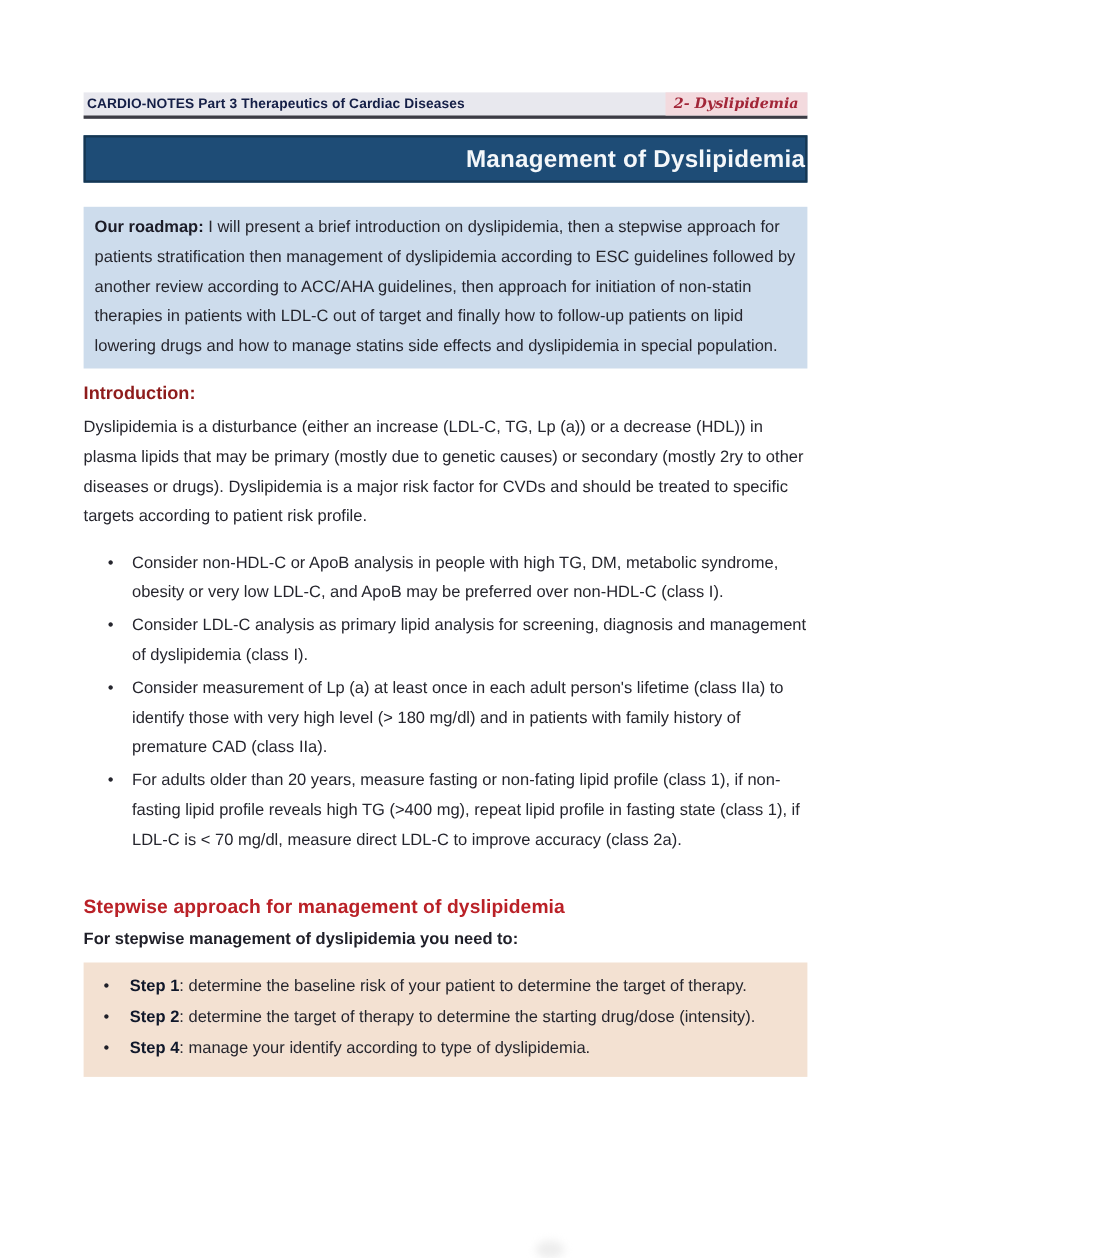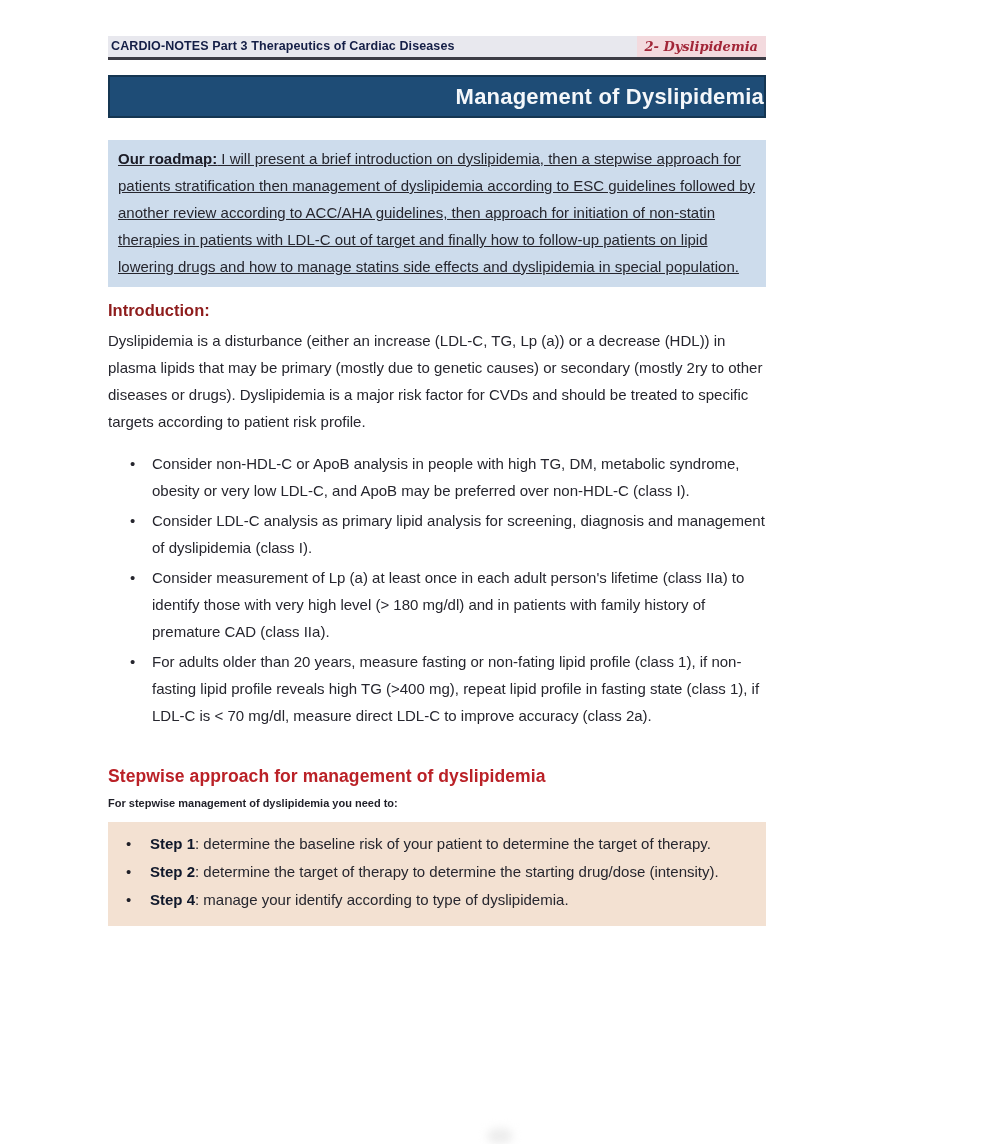--- a/index.html
+++ b/index.html
@@ -1,20 +1,20 @@
 <!DOCTYPE html>
 <html><head>
 <meta charset="utf-8">
 <style>
   html,body{margin:0;padding:0;}
   body{
     width:1000px;height:1144px;overflow:hidden;background:#ffffff;
     font-family:"Liberation Sans", sans-serif;color:#26262e;position:relative;
   }
-  .doc{position:relative;margin-left:108px;width:658px;padding-top:36px;}
+  .doc{position:relative;margin-left:76px;width:658px;padding-top:84px;}
 
   
   .header-row{
     display:flex;justify-content:space-between;align-items:stretch;
     background:#e8e8ee;border-bottom:3px solid #3c3c45;height:21px;
   }
   .header-left{
     font-size:12.5px;font-weight:bold;color:#141e46;line-height:21px;padding-left:3px;
     letter-spacing:0.1px;
   }
@@ -26,21 +26,21 @@
   
   .banner{
     margin-top:15px;background:#1e4c76;border:2px solid #153652;
     height:39px;line-height:39px;text-align:right;color:#f4f7fa;
     font-size:22px;font-weight:bold;letter-spacing:0.2px;
   }
 
   
   .roadmap{
     margin-top:22px;background:#cddcec;padding:5px 10px 7px 10px;
-    font-size:15px;line-height:27px;text-decoration:underline;
+    font-size:15px;line-height:27px;
   }
   .roadmap .lead{font-weight:bold;color:#1b1b26;}
 
   
   .intro-heading{
     margin-top:14px;color:#8e1c1c;font-weight:bold;font-size:16.5px;
   }
   .intro-para{margin-top:7px;font-size:15px;line-height:27px;}
 
   ul.bullet-list{
@@ -50,21 +50,21 @@
     position:relative;padding-left:22px;font-size:15px;line-height:27px;margin-bottom:3px;
   }
   ul.bullet-list li::before{
     content:"\2022";position:absolute;left:0;top:0;font-size:15px;color:#26262e;
   }
 
   
   .stepwise-heading{
     margin-top:37px;color:#ba2127;font-weight:bold;font-size:17.5px;letter-spacing:0.1px;
   }
-  .stepwise-sub{margin-top:10px;font-size:11px;font-weight:bold;color:#1f1f28;}
+  .stepwise-sub{margin-top:10px;font-size:15px;font-weight:bold;color:#1f1f28;}
 
   .steps-box{
     margin-top:13px;background:#f3e1d2;padding:8px 10px 12px 8px;
   }
   .steps-box ul{margin:0;padding:0 0 0 10px;list-style:none;}
   .steps-box li{
     position:relative;padding-left:24px;font-size:15px;line-height:28px;
   }
   .steps-box li::before{
     content:"\2022";position:absolute;left:0;top:0;font-size:15px;color:#1f1f28;

